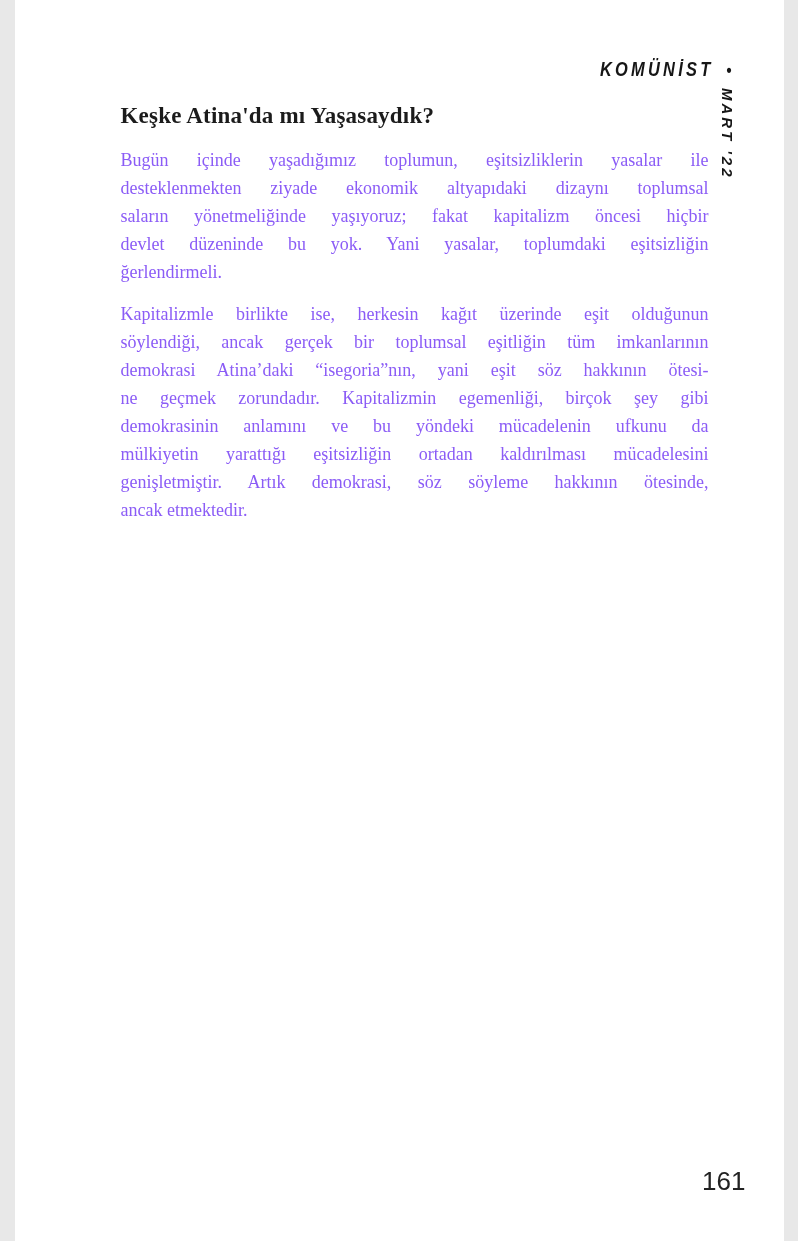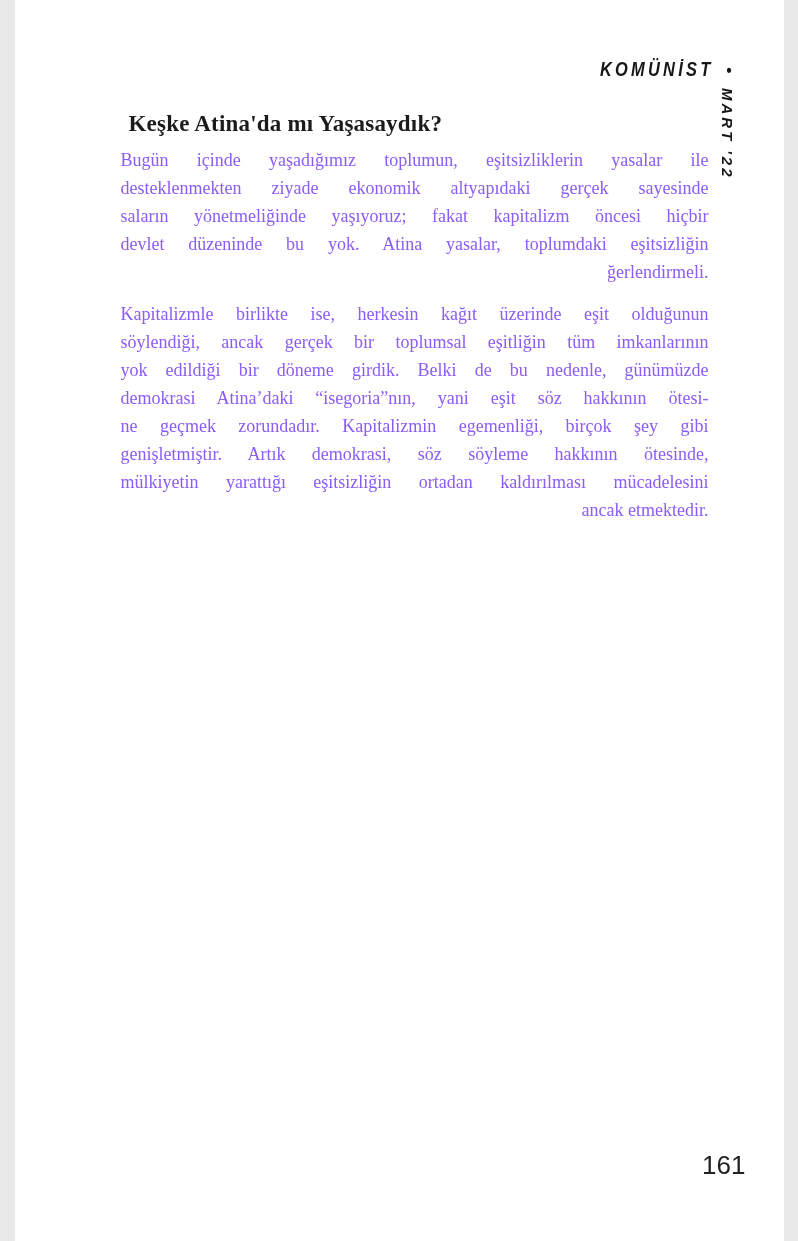--- a/index.html
+++ b/index.html
@@ -45,21 +45,21 @@
     font-style: italic;
     font-size: 15px;
     letter-spacing: 3px;
     color: #161616;
     white-space: nowrap;
   }
   .article-title {
     position: absolute;
     left: 106px;
     top: 103px;
-    margin: 8px;
+    margin: 0;
     font-family: "Liberation Serif", serif;
     font-weight: 700;
     font-size: 23px;
     letter-spacing: 0.2px;
     color: #1b1b1b;
   }
   .article-body {
     position: absolute;
     left: 106px;
     top: 146px;
@@ -69,26 +69,26 @@
   .line {
     height: 28px;
     line-height: 28px;
     font-size: 18px;
     text-align: justify;
     overflow: hidden;
     color: #8b5cf6;
   }
   
   .line::after { content: ""; display: inline-block; width: 100%; }
-  .line.last { text-align: right; }
+  .line.last { text-align: left; }
   .line.last::after { content: none; }
   .page-number {
     position: absolute;
     right: 38px;
-    bottom: 60px;
+    bottom: 44px;
     font-family: "Liberation Sans", sans-serif;
     font-weight: 500;
     font-size: 26px;
     color: #222222;
   }
 </style>
 </head>
 <body>
 
 <div class="page">
@@ -98,32 +98,32 @@
     <span class="bullet">•</span>
   </div>
 
   <div class="issue-date">MART '22</div>
 
   <h1 class="article-title">Keşke Atina'da mı Yaşasaydık?</h1>
 
   <div class="article-body">
       <div class="para">
         <div class="line">Bugün içinde yaşadığımız toplumun, eşitsizliklerin yasalar ile</div>
-        <div class="line">desteklenmekten ziyade ekonomik altyapıdaki gerçek sayesinde</div>
+        <div class="line">desteklenmekten ziyade ekonomik altyapıdaki dizaynı toplumsal</div>
         <div class="line">saların yönetmeliğinde yaşıyoruz; fakat kapitalizm öncesi hiçbir</div>
-        <div class="line">devlet düzeninde bu yok. Atina yasalar, toplumdaki eşitsizliğin</div>
+        <div class="line">devlet düzeninde bu yok. Yani yasalar, toplumdaki eşitsizliğin</div>
         <div class="line last">ğerlendirmeli.</div>
       </div>
       <div class="para">
         <div class="line">Kapitalizmle birlikte ise, herkesin kağıt üzerinde eşit olduğunun</div>
         <div class="line">söylendiği, ancak gerçek bir toplumsal eşitliğin tüm imkanlarının</div>
-        <div class="line">yok edildiği bir döneme girdik. Belki de bu nedenle, günümüzde</div>
         <div class="line">demokrasi Atina’daki “isegoria”nın, yani eşit söz hakkının ötesi-</div>
         <div class="line">ne geçmek zorundadır. Kapitalizmin egemenliği, birçok şey gibi</div>
+        <div class="line">demokrasinin anlamını ve bu yöndeki mücadelenin ufkunu da</div>
+        <div class="line">mülkiyetin yarattığı eşitsizliğin ortadan kaldırılması mücadelesini</div>
         <div class="line">genişletmiştir. Artık demokrasi, söz söyleme hakkının ötesinde,</div>
-        <div class="line">mülkiyetin yarattığı eşitsizliğin ortadan kaldırılması mücadelesini</div>
         <div class="line last">ancak etmektedir.</div>
       </div>
     </div>
 
   <div class="page-number">161</div>
 
 </div>
 
 </body></html>

